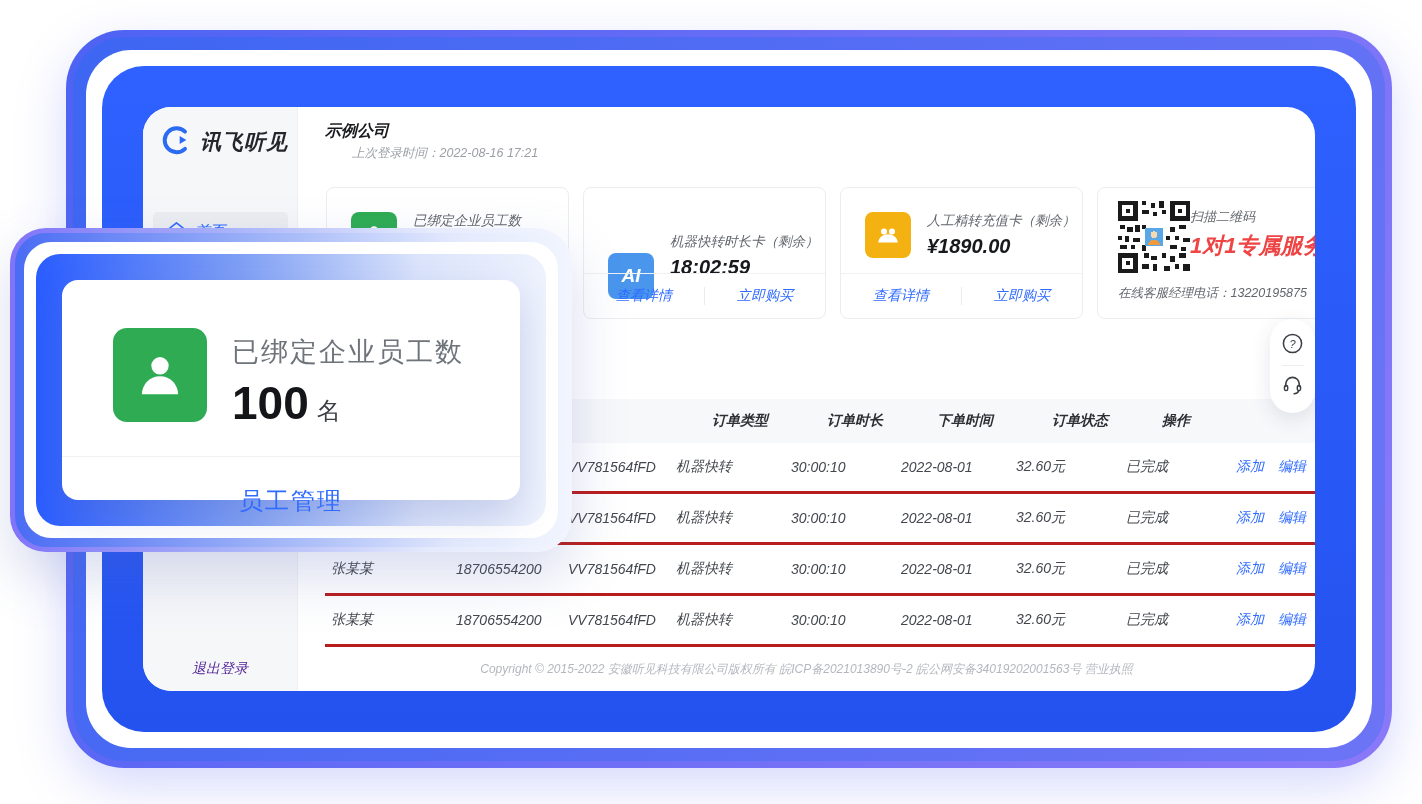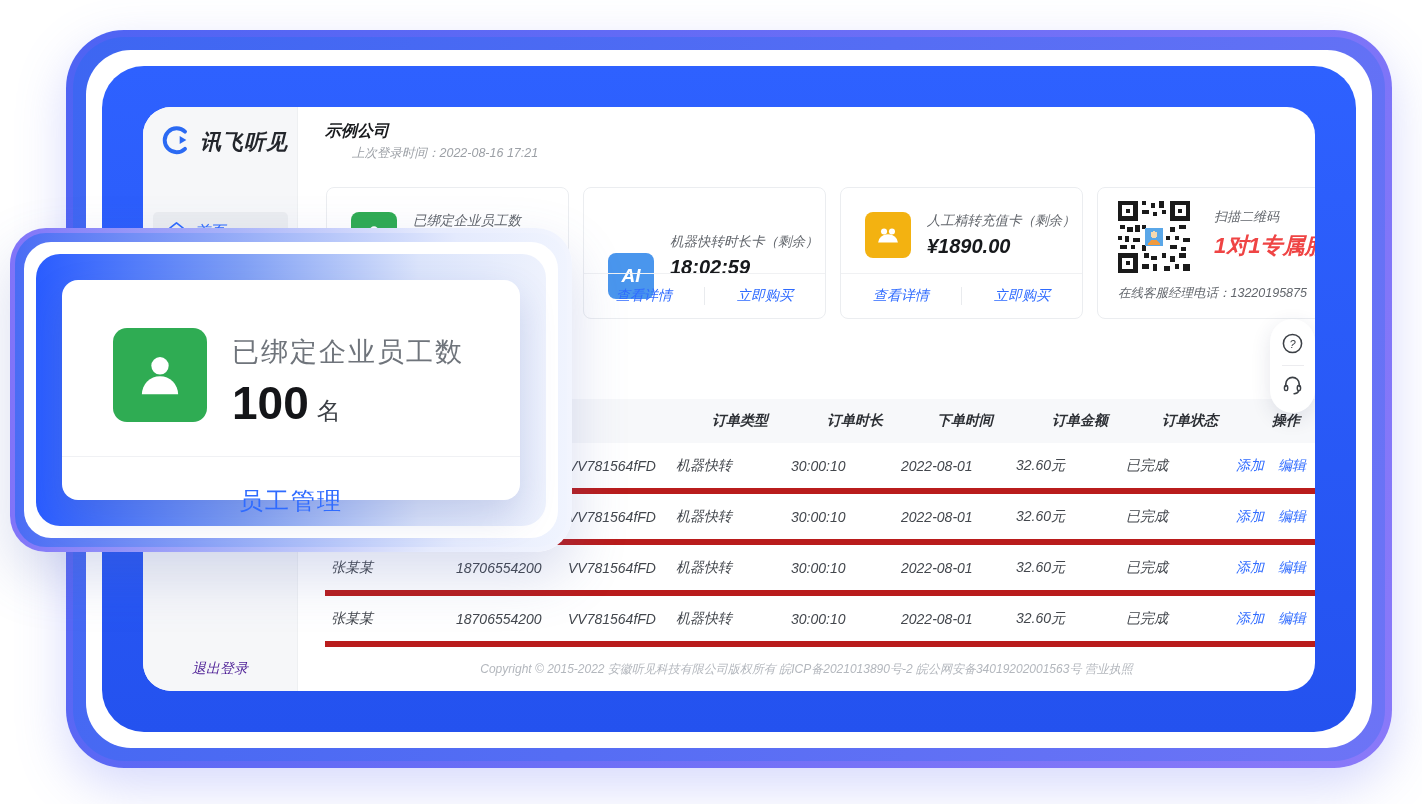--- a/index.html
+++ b/index.html
@@ -44,33 +44,33 @@
   .c-icon.blue  { background:#4a96ed; color:#fff; font-size:19px; font-weight:bold;margin-top:41px; }
   .c-icon.yellow{ background:#f3b211; }
   .c-title { font-size:13.5px; color:#62666c; white-space:nowrap; }
   .c-value { font-size:20px; font-weight:bold; color:#17191c; margin-top:5px; }
   .c-unit { font-size:14px; font-weight:normal; color:#3a3e45; }
   .card-foot { position:absolute; left:0; right:0; bottom:0; height:45px;
     border-top:1px solid #f0f1f3; display:flex; align-items:center; }
   .card-foot a { flex:1; text-align:center; font-size:14px; color:#2f6bff;
     text-decoration:none; cursor:pointer; }
   .card-foot a:first-child { border-right:1px solid #e9ebee; }
-  .qr-wrap { display:flex; gap:24px; padding:13px 0 0 20px; align-items:flex-start; }
+  .qr-wrap { display:flex; gap:0; padding:13px 0 0 20px; align-items:flex-start; }
   .qr-small { font-size:13px; color:#62666c; margin-top:7px; }
   .qr-big { font-size:22px; font-weight:bold; color:#ef4444; margin-top:5px; white-space:nowrap; }
   .qr-phone { position:absolute; left:20px; bottom:16px; font-size:12.5px; color:#62666c; white-space:nowrap; }
 
   
   .table { position:absolute; left:27px; top:292px; width:1016px; }
   .thead, .tr { display:grid;
     grid-template-columns:125px 112px 108px 115px 110px 115px 110px 110px 1fr; }
   .thead { height:44px; background:#f7f8fa; border-radius:2px; }
   .th { display:flex; align-items:center; padding-left:6px;
     font-size:14px; font-weight:600; color:#2c2f34; white-space:nowrap;margin-left:36px; }
-  .tr { height:51px; border-bottom:6px solid #b91c1c; }
+  .tr { height:51px; border-bottom:3px solid #b91c1c; }
   .td { display:flex; align-items:center; padding-left:6px; font-size:14px; color:#43474d; white-space:nowrap; }
   .td.actions { gap:14px; }
   .tlink { color:#2f6bff; text-decoration:none; cursor:pointer; }
 
   .footer { position:absolute; left:0; right:0; bottom:13px; text-align:center;
     font-size:12px; color:#b3b7bd; white-space:nowrap; }
 
   
   .pill { position:absolute; right:0; top:212px; width:45px; height:94px;
     background:#fff; border-radius:24px; box-shadow:0 6px 20px rgba(40,50,90,.12);
@@ -267,21 +267,20 @@
         </div>
 
         <div class="table">
           <div class="thead">
                   <div class="th"></div>
                   <div class="th"></div>
                   <div class="th"></div>
                   <div class="th">订单类型</div>
                   <div class="th">订单时长</div>
                   <div class="th">下单时间</div>
-                  <div class="th">订单金额</div>
                   <div class="th">订单状态</div>
                   <div class="th">操作</div>
                 </div>
           <div>
                   <div class="tr">
                     <div class="td">张某某</div>
                     <div class="td">18706554200</div>
                     <div class="td">VV781564fFD</div>
                     <div class="td">机器快转</div>
                     <div class="td">30:00:10</div>

